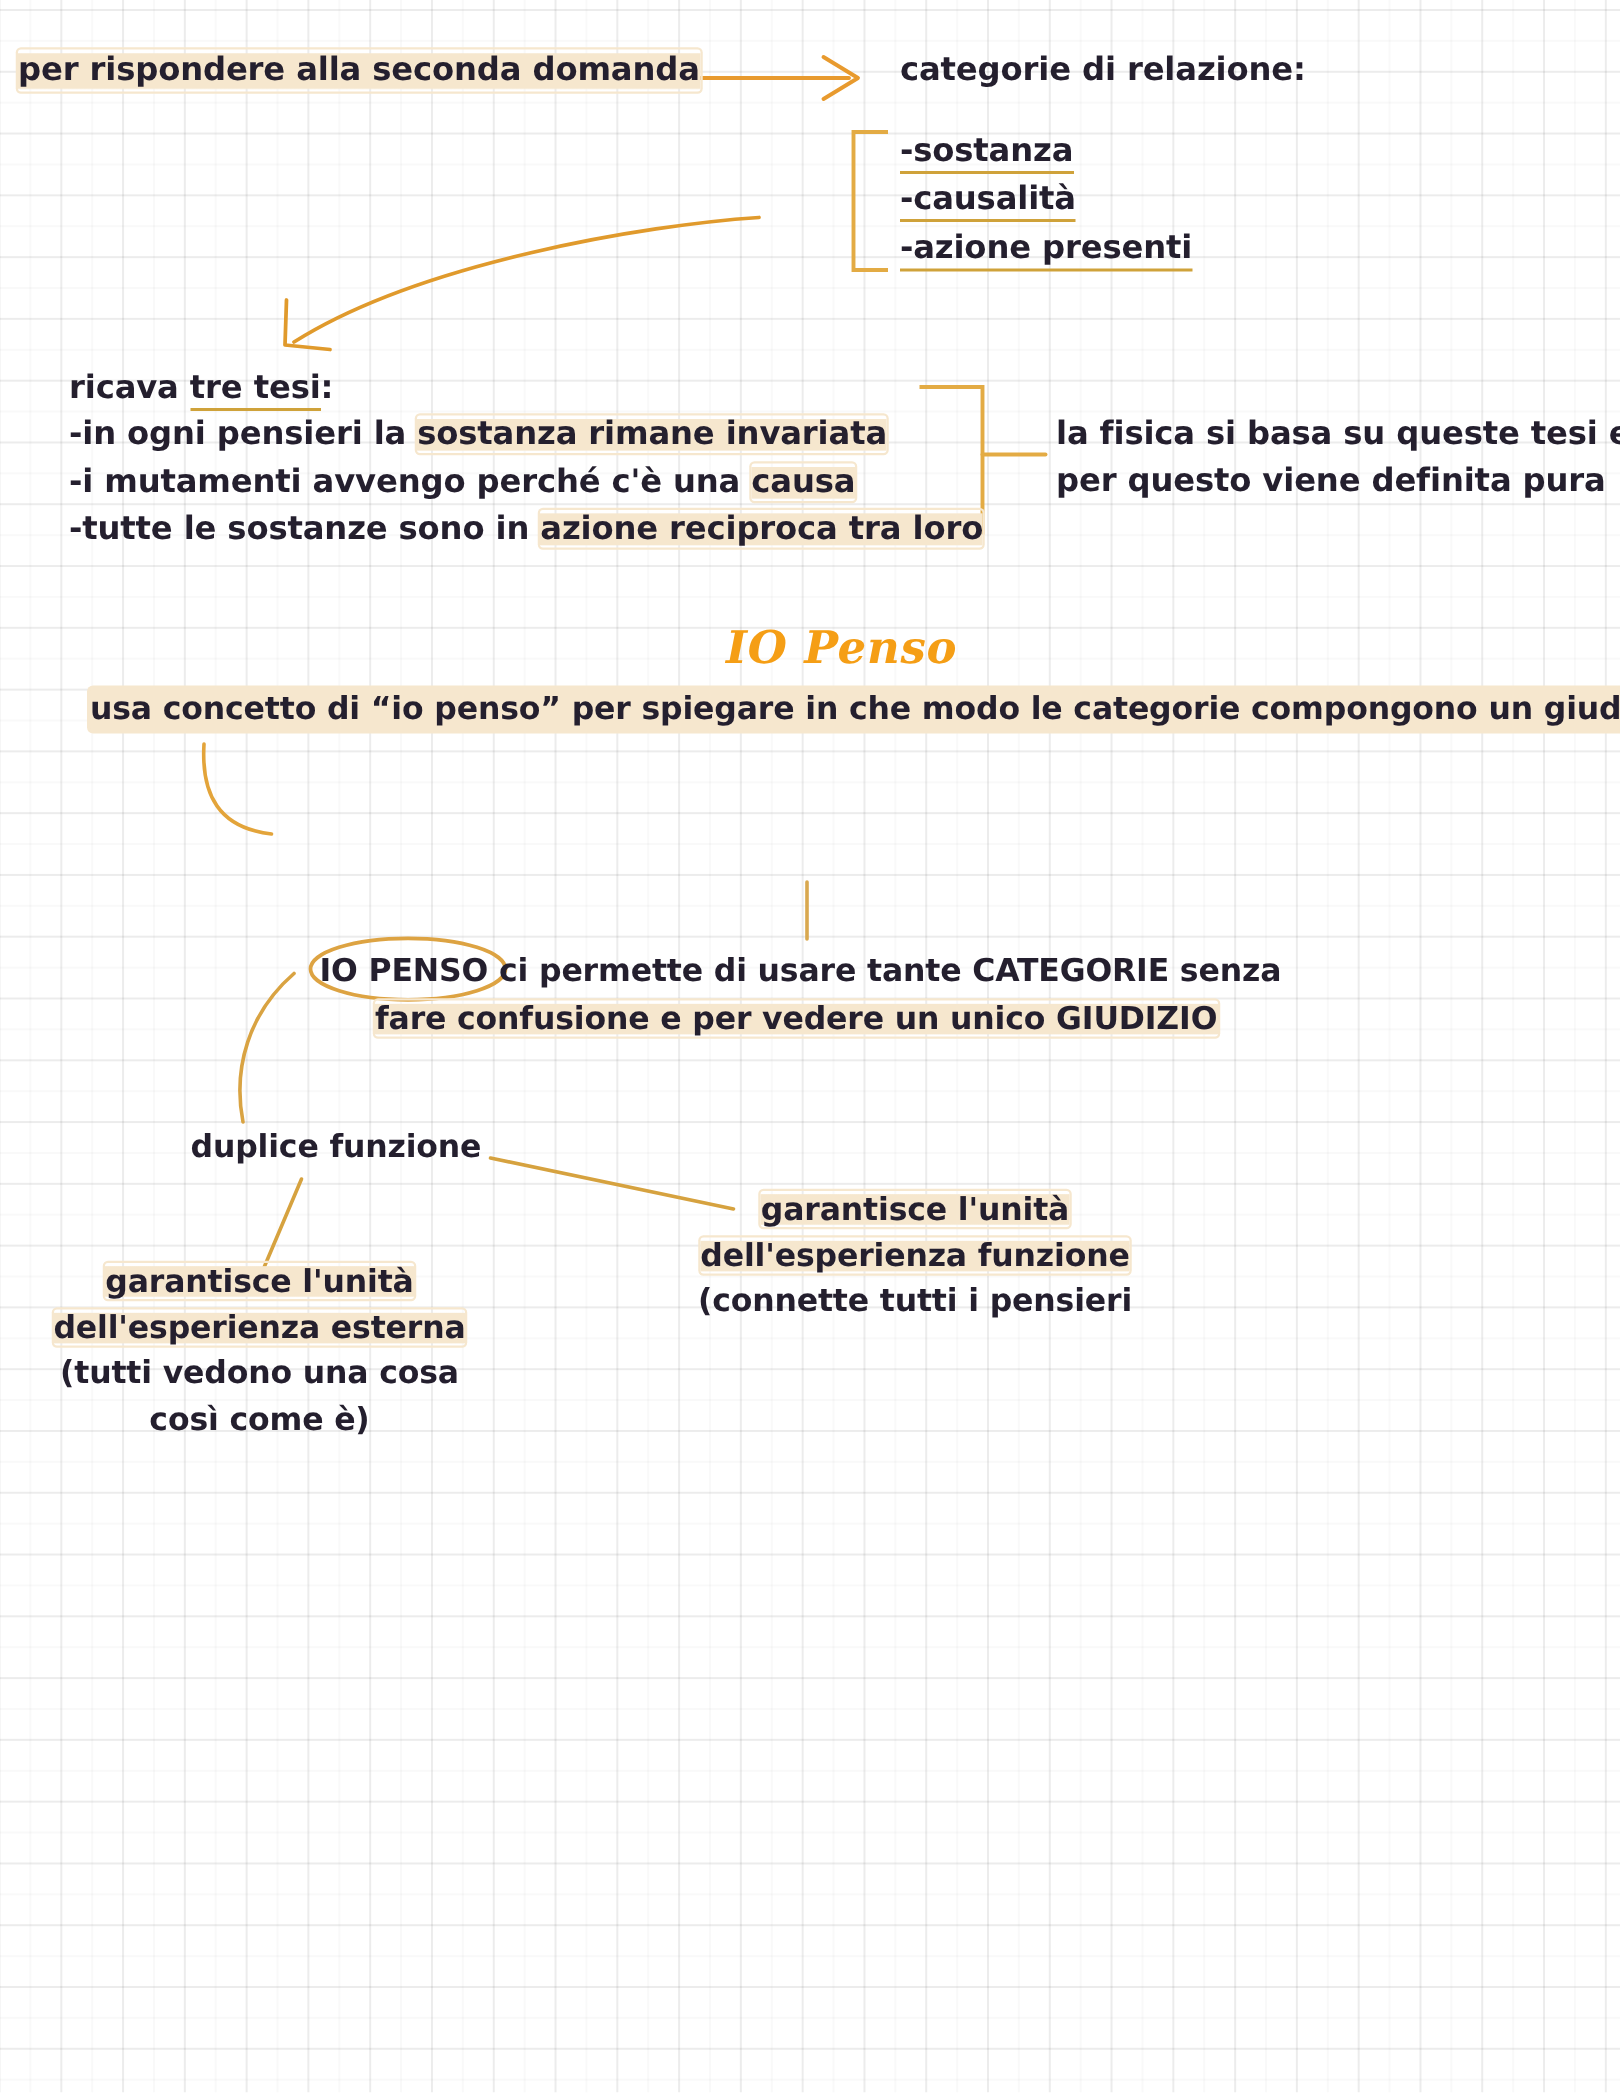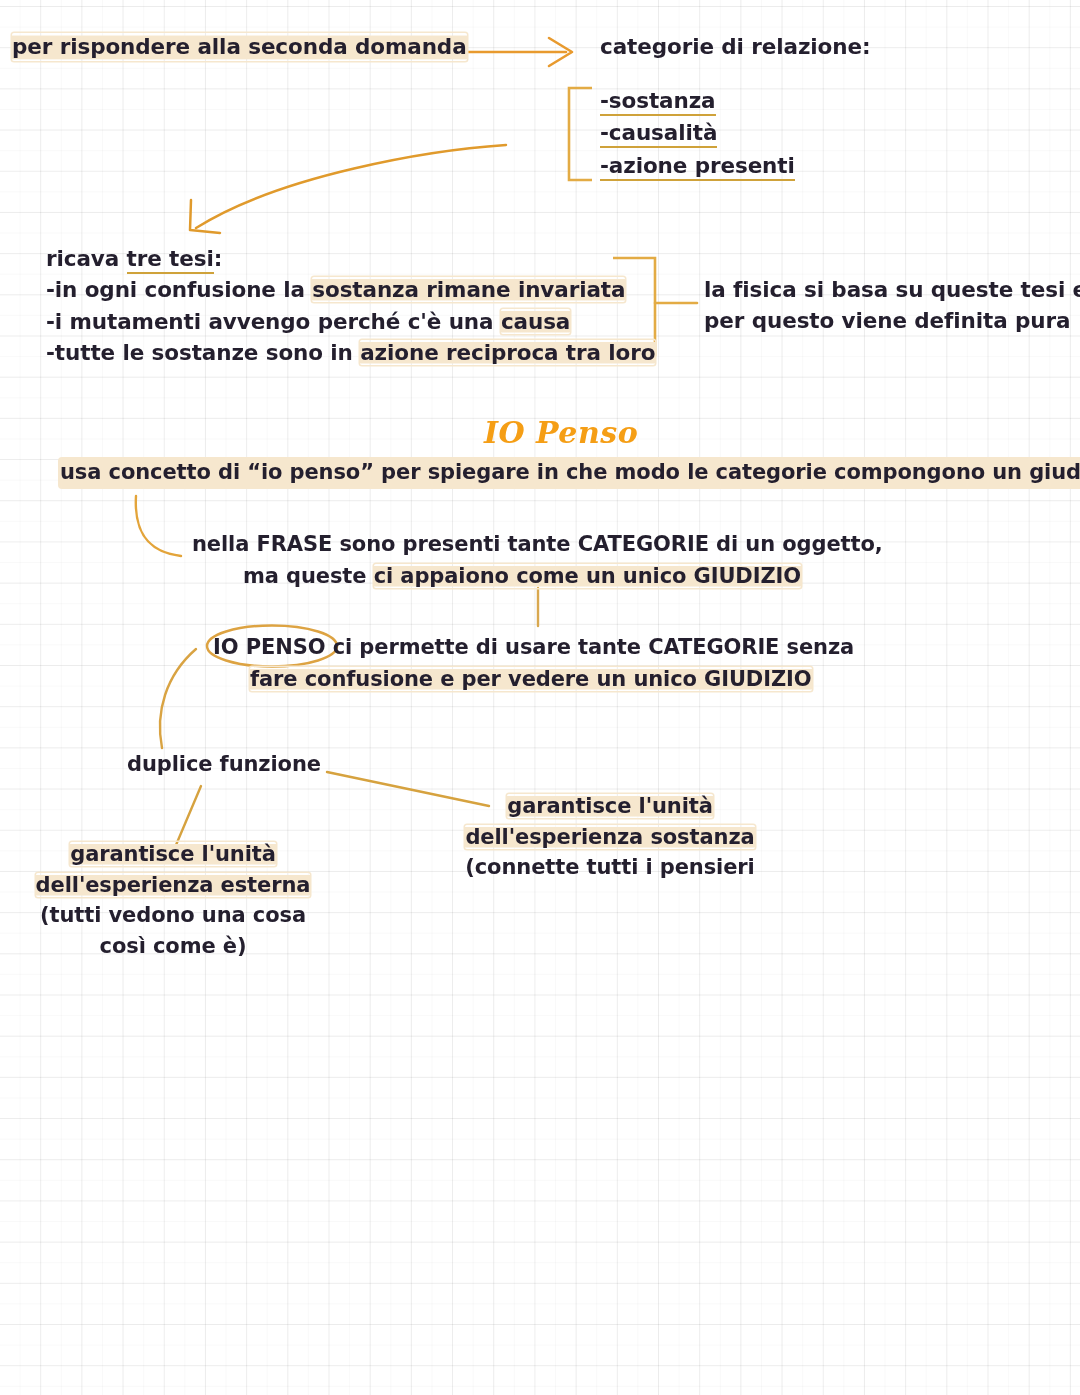--- a/index.html
+++ b/index.html
@@ -143,45 +143,39 @@
     <div class="tx s28" style="position:relative; margin-top:4px;">
       <span class="und">-azione presenti</span>
     </div>
   </div>
 
   <div class="blk" style="left:46px; top:245px;">
     <div class="tx s28" style="position:relative;">
       <span>ricava </span><span class="und">tre tesi</span><span>:</span>
     </div>
     <div class="tx s28" style="position:relative; margin-top:3px;">
-      <span>-in ogni confusione la </span><span class="hl">sostanza rimane invariata</span>
+      <span>-in ogni pensieri la </span><span class="hl">sostanza rimane invariata</span>
     </div>
     <div class="tx s28" style="position:relative; margin-top:3px;">
       <span>-i mutamenti avvengo perché c'è una </span><span class="hl">causa</span>
     </div>
     <div class="tx s28" style="position:relative; margin-top:3px;">
       <span>-tutte le sostanze sono in </span><span class="hl">azione reciproca tra loro</span>
     </div>
   </div>
 
   <div class="blk" style="left:704px; top:276px;">
     <div class="tx s28" style="position:relative;">la fisica si basa su queste tesi e</div>
     <div class="tx s28" style="position:relative; margin-top:3px;">per questo viene definita pura</div>
   </div>
 
   <div class="title-io" style="left:484px; top:415px;">IO Penso</div>
 
   <div class="tx s27 blk hlw" style="left:60px; top:459px;">usa concetto di “io penso” per spiegare in che modo le categorie compongono un giudizio</div>
 
-  <div class="blk center" style="left:192px; top:531px; width:660px;">
-    <div class="tx s27" style="position:relative; left:0; width:100%; text-align:center;">nella FRASE sono presenti tante CATEGORIE di un oggetto,</div>
-    <div class="tx s27" style="position:relative; left:0; width:100%; text-align:center; margin-top:4px;">
-      <span>ma queste </span><span class="hl">ci appaiono come un unico GIUDIZIO</span>
-    </div>
-  </div>
 
   <div class="blk" style="left:213px; top:634px; width:640px;">
     <div class="tx s27" style="position:relative; left:0; white-space:nowrap;">
       <span>IO PENSO</span><span> ci permette di usare tante CATEGORIE senza</span>
     </div>
     <div class="tx s27" style="position:relative; left:37px; margin-top:4px;">
       <span class="hl">fare confusione e per vedere un unico GIUDIZIO</span>
     </div>
   </div>
 
@@ -196,18 +190,18 @@
     </div>
     <div class="tx s26" style="position:relative; left:0; width:100%; text-align:center; margin-top:3px;">(tutti vedono una cosa</div>
     <div class="tx s26" style="position:relative; left:0; width:100%; text-align:center; margin-top:3px;">così come è)</div>
   </div>
 
   <div class="blk center" style="left:440px; top:793px; width:340px;">
     <div class="tx s26" style="position:relative; left:0; width:100%; text-align:center;">
       <span class="hl">garantisce l'unità</span>
     </div>
     <div class="tx s26" style="position:relative; left:0; width:100%; text-align:center; margin-top:3px;">
-      <span class="hl">dell'esperienza sostanza</span>
+      <span class="hl">dell'esperienza funzione</span>
     </div>
     <div class="tx s26" style="position:relative; left:0; width:100%; text-align:center; margin-top:3px;">(connette tutti i pensieri</div>
   </div>
 
 </div>
 
 </body></html>

